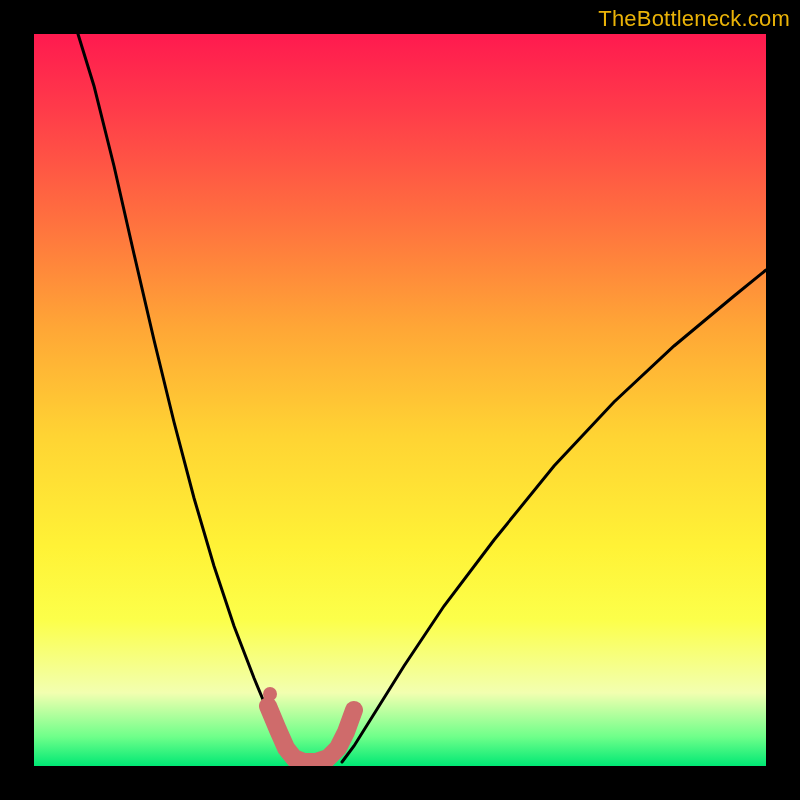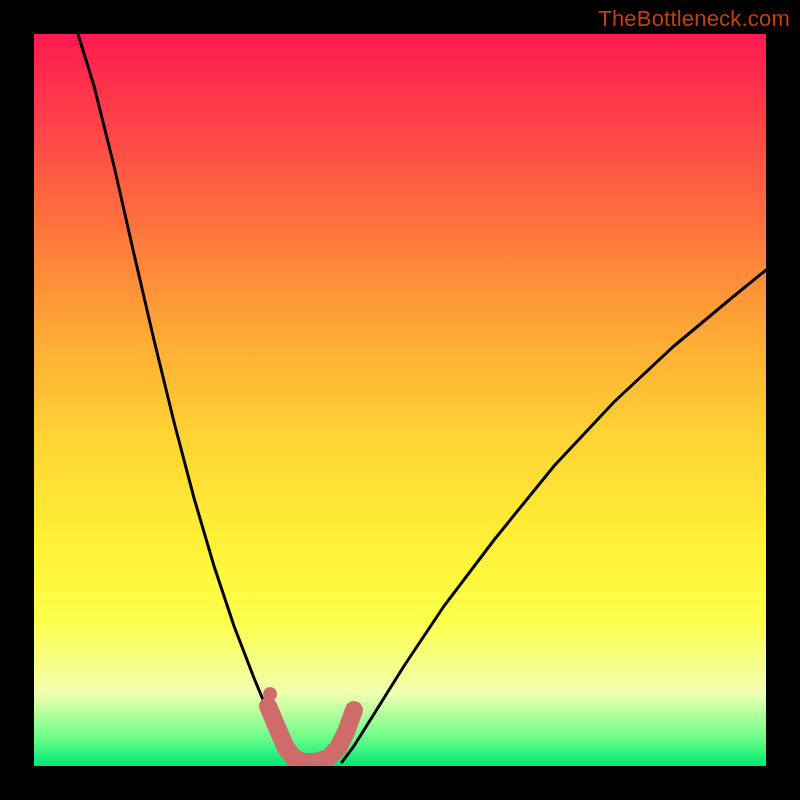--- a/index.html
+++ b/index.html
@@ -38,21 +38,21 @@
       #fcff4a 80%,
       #f2ffb0 90%,
       #6fff8a 96%,
       #00e874 100%
     );
   }
   .watermark {
     position: absolute;
     top: 6px;
     right: 10px;
-    color: #c2410c;
+    color: #eab308;
     font-size: 22px;
     font-weight: 500;
     letter-spacing: 0.2px;
     user-select: none;
   }
   svg.curves {
     position: absolute;
     inset: 0;
   }
 </style>

